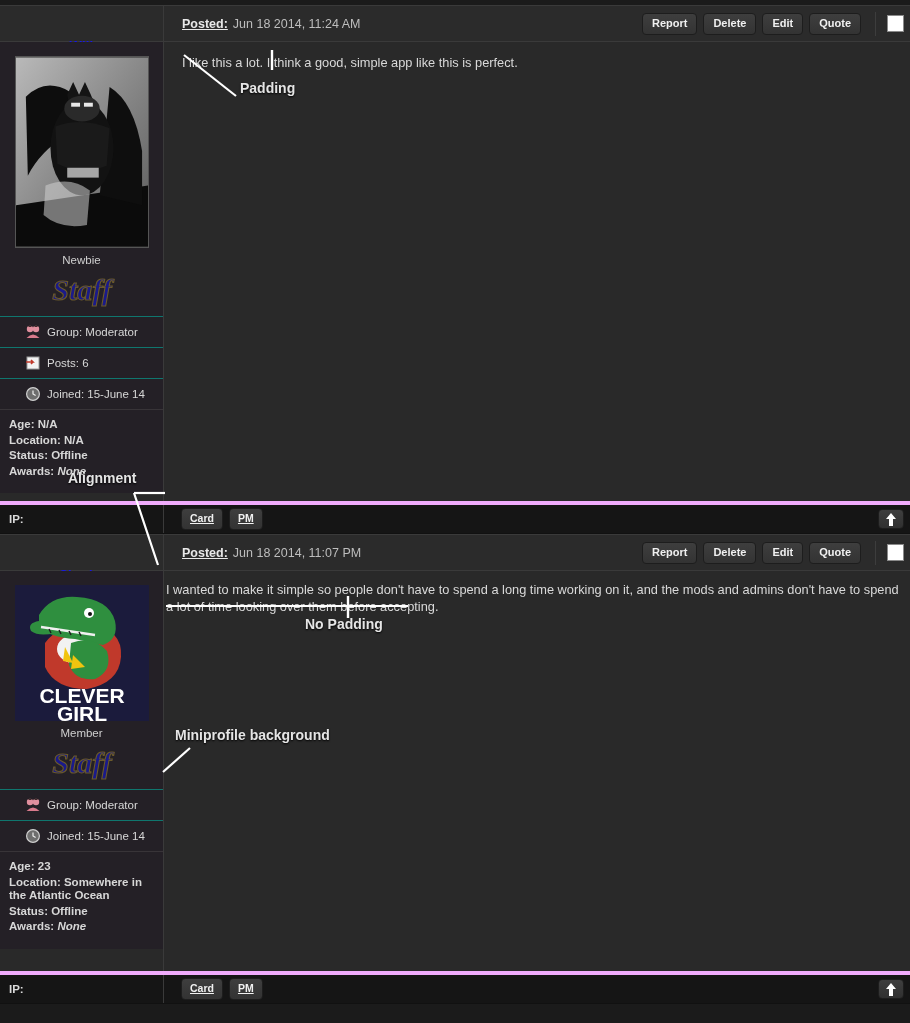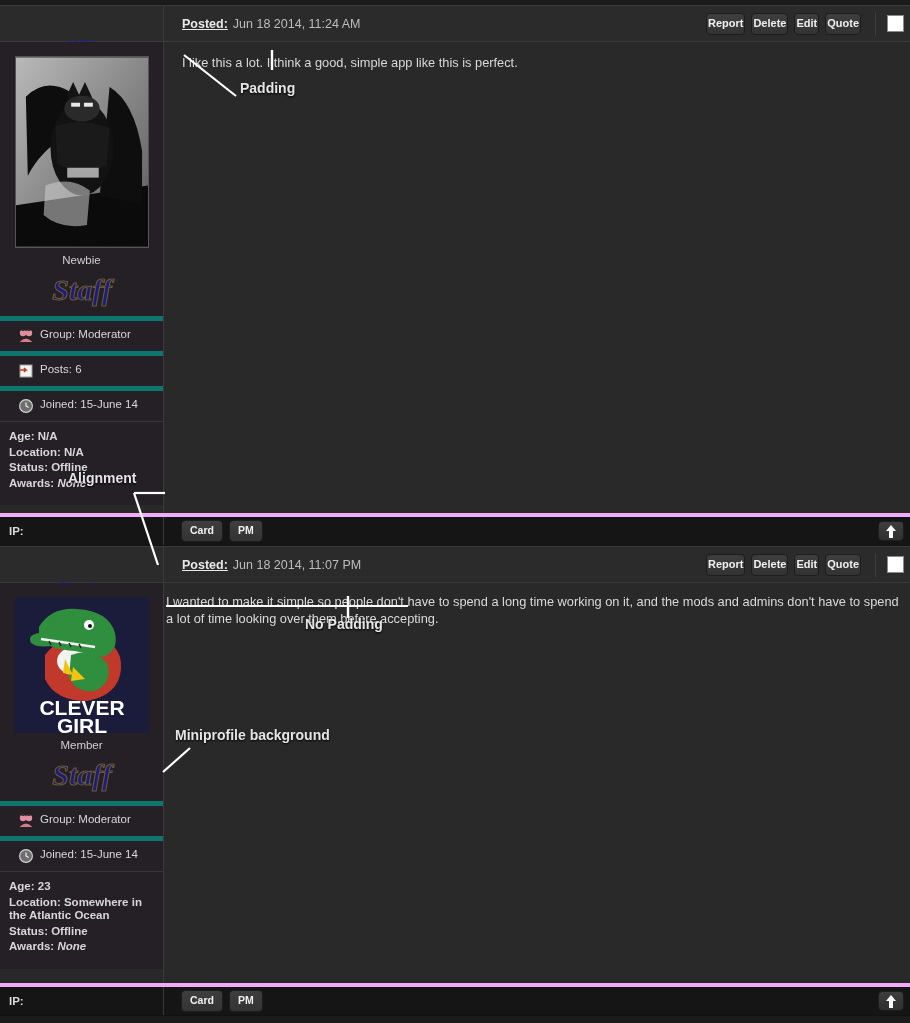--- a/index.html
+++ b/index.html
@@ -81,21 +81,21 @@
     gap: 6px;
   }
 
   .btn {
     background: linear-gradient(#3e3e3e, #333333);
     border: 1px solid #1d1d1d;
     border-radius: 4px;
     color: #f0f0f0;
     font-size: 11px;
     font-weight: bold;
-    padding: 4px 1px 5px;
+    padding: 4px 9px 5px;
     line-height: 1;
     cursor: pointer;
     white-space: nowrap;
   }
 
   .check-sep {
     width: 1px;
     height: 24px;
     background: #3d3d3d;
     margin: 0 5px 0 8px;
@@ -151,25 +151,26 @@
 
   .staff-badge {
     display: block;
     margin: 3px auto 8px;
     width: 104px;
     height: 36px;
   }
 
   .mp-row {
     display: flex;
+    align-items: center;
     gap: 6px;
     font-size: 11.5px;
     color: #d7d7d7;
-    padding: 7px 8px 7px 18px;
-    border-top: 5px solid #0f766e;
+    padding: 7px 8px 7px 25px;
+    border-top: 1px solid #0f766e;
   }
 
   .mp-ico { width: 16px; height: 16px; flex: 0 0 16px; }
 
   .mp-fields {
     border-top: 1px solid #383438;
     padding: 7px 8px 4px 9px;
     font-size: 11.5px;
     color: #d7d7d7;
     line-height: 13.5px;
@@ -213,21 +214,21 @@
     flex: 1 1 auto;
     display: flex;
     align-items: center;
     justify-content: space-between;
     padding: 0 6px 0 17px;
     height: 100%;
   }
 
   .footer-btns { display: flex; gap: 6px; }
 
-  .btn.small { font-size: 10.5px; padding: 4px 8px 5px; }
+  .btn.small { font-size: 10.5px; padding: 4px 8px 5px; text-decoration: underline; }
 
   .top-btn {
     background: linear-gradient(#3e3e3e, #303030);
     border: 1px solid #1d1d1d;
     border-radius: 4px;
     width: 26px;
     height: 20px;
     display: flex;
     align-items: center;
     justify-content: center;

